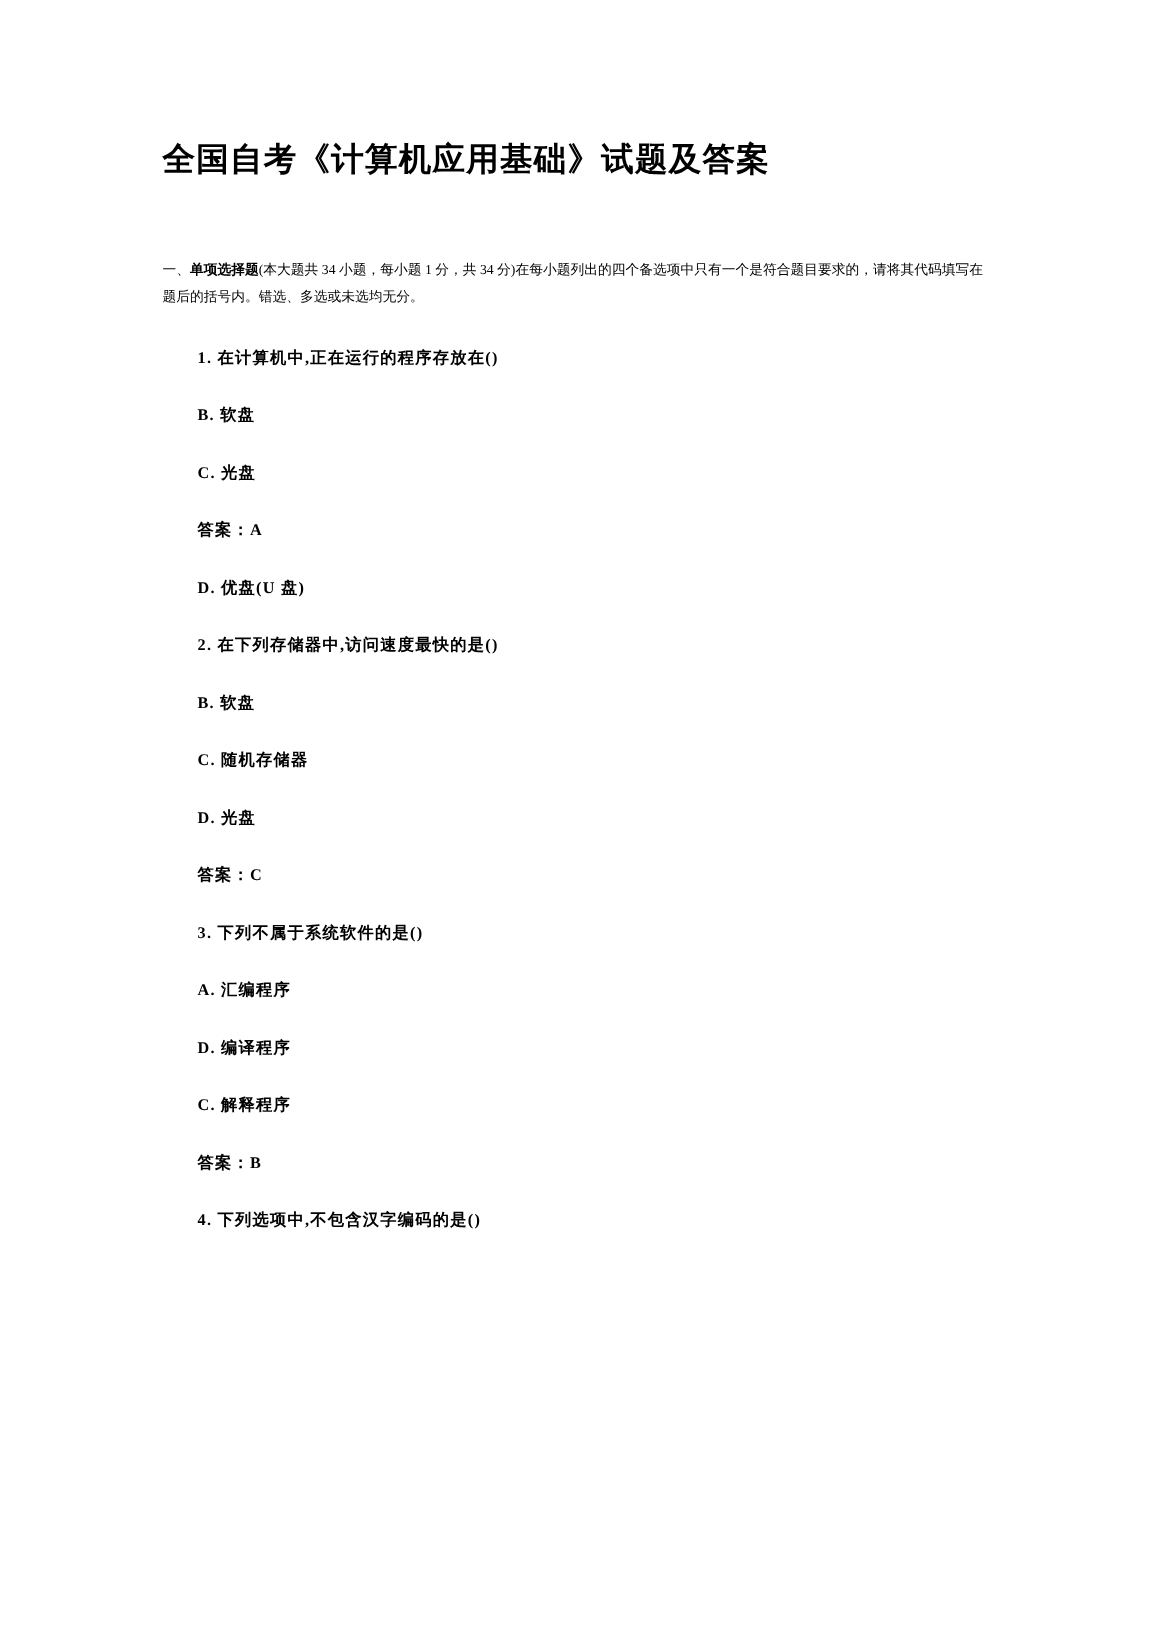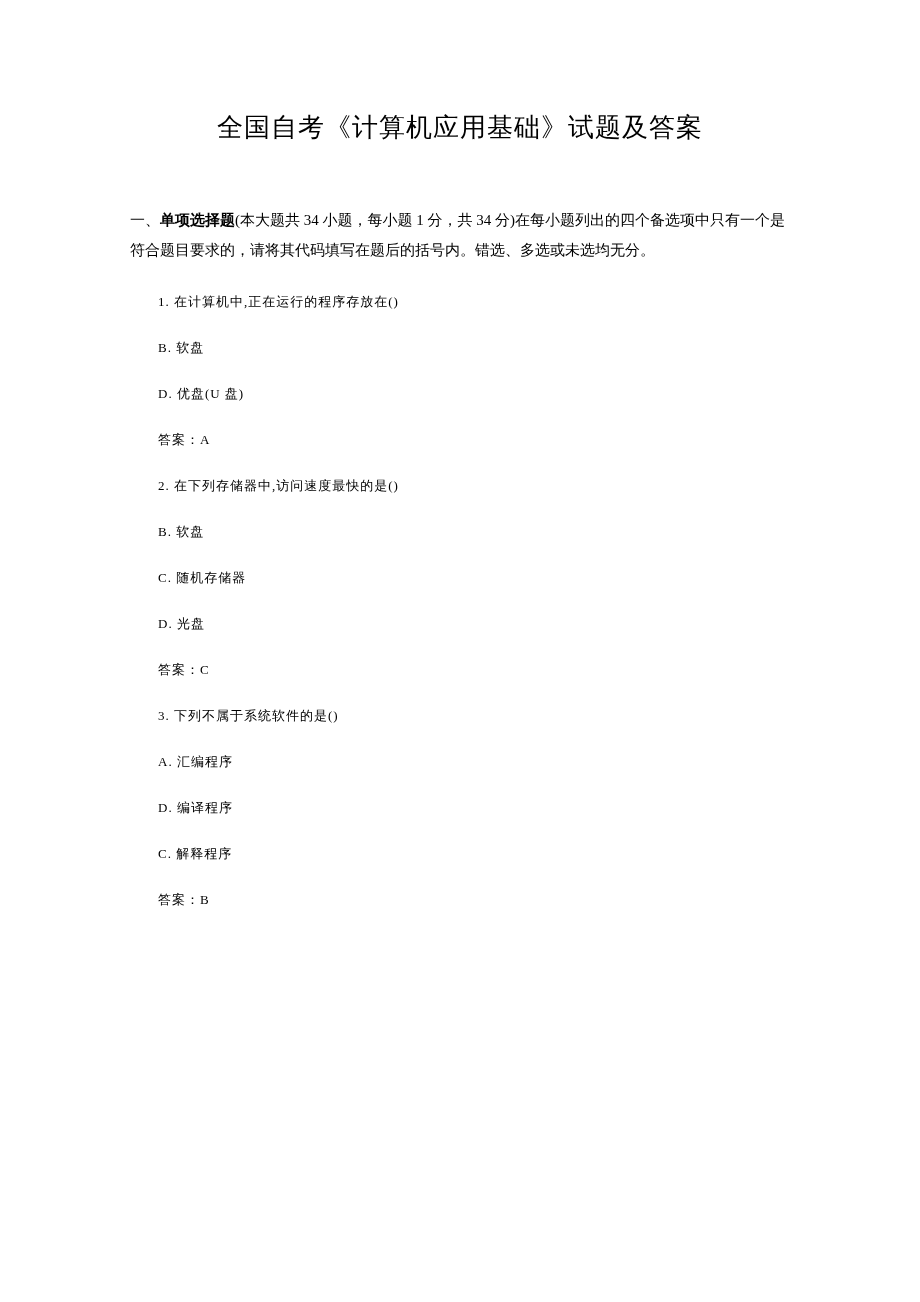--- a/index.html
+++ b/index.html
@@ -9,65 +9,68 @@
     }
     body {
       width: 920px;
       height: 1302px;
       background: #ffffff;
       font-family: "SimSun", "宋体", serif;
       color: #000000;
       padding: 110px 130px 70px 130px;
     }
     .title {
-      text-align: center;
+      text-align: left;
       font-size: 26px;
-      font-weight: normal;
+      font-weight: bold;
       margin-bottom: 60px;
       letter-spacing: 1px;
     }
     .section-header {
-      font-size: 15px;
+      font-size: 11px;
       line-height: 2.0;
       margin-bottom: 28px;
     }
     .bold {
       font-weight: bold;
     }
     .question-block {
       padding-left: 28px;
+      font-weight: bold;
     }
     .line {
       font-size: 13px;
       margin-bottom: 28px;
       letter-spacing: 1px;
     }
   </style>
 </head>
 <body>
 
 <h1 class="title">全国自考《计算机应用基础》试题及答案</h1>
 
 <div class="section-header">
   <span>一、</span><span class="bold">单项选择题</span><span>(本大题共 34 小题，每小题 1 分，共 34 分)在每小题列出的四个备选项中只有一个是符合题目要求的，请将其代码填写在题后的括号内。错选、多选或未选均无分。</span>
 </div>
 
 <div class="question-block">
 
   <div class="line">1. 在计算机中,正在运行的程序存放在()</div>
   <div class="line">B. 软盘</div>
+  <div class="line">C. 光盘</div>
+  <div class="line">答案：A</div>
   <div class="line">D. 优盘(U 盘)</div>
-  <div class="line">答案：A</div>
 
   <div class="line">2. 在下列存储器中,访问速度最快的是()</div>
   <div class="line">B. 软盘</div>
   <div class="line">C. 随机存储器</div>
   <div class="line">D. 光盘</div>
   <div class="line">答案：C</div>
 
   <div class="line">3. 下列不属于系统软件的是()</div>
   <div class="line">A. 汇编程序</div>
   <div class="line">D. 编译程序</div>
   <div class="line">C. 解释程序</div>
   <div class="line">答案：B</div>
 
+  <div class="line">4. 下列选项中,不包含汉字编码的是()</div>
 
 </div>
 
 </body></html>

